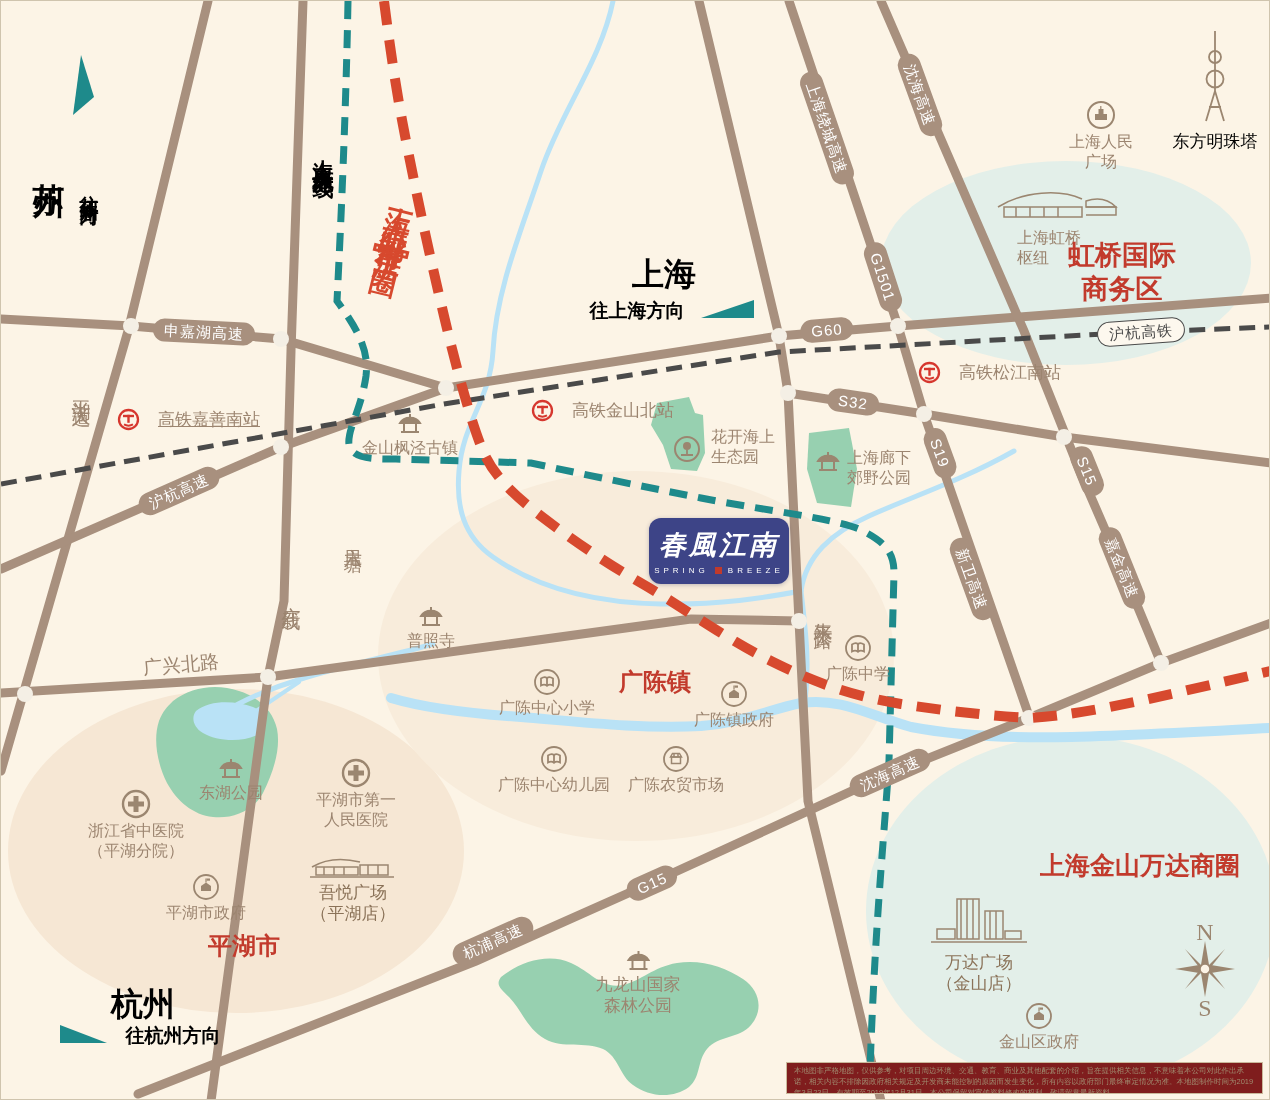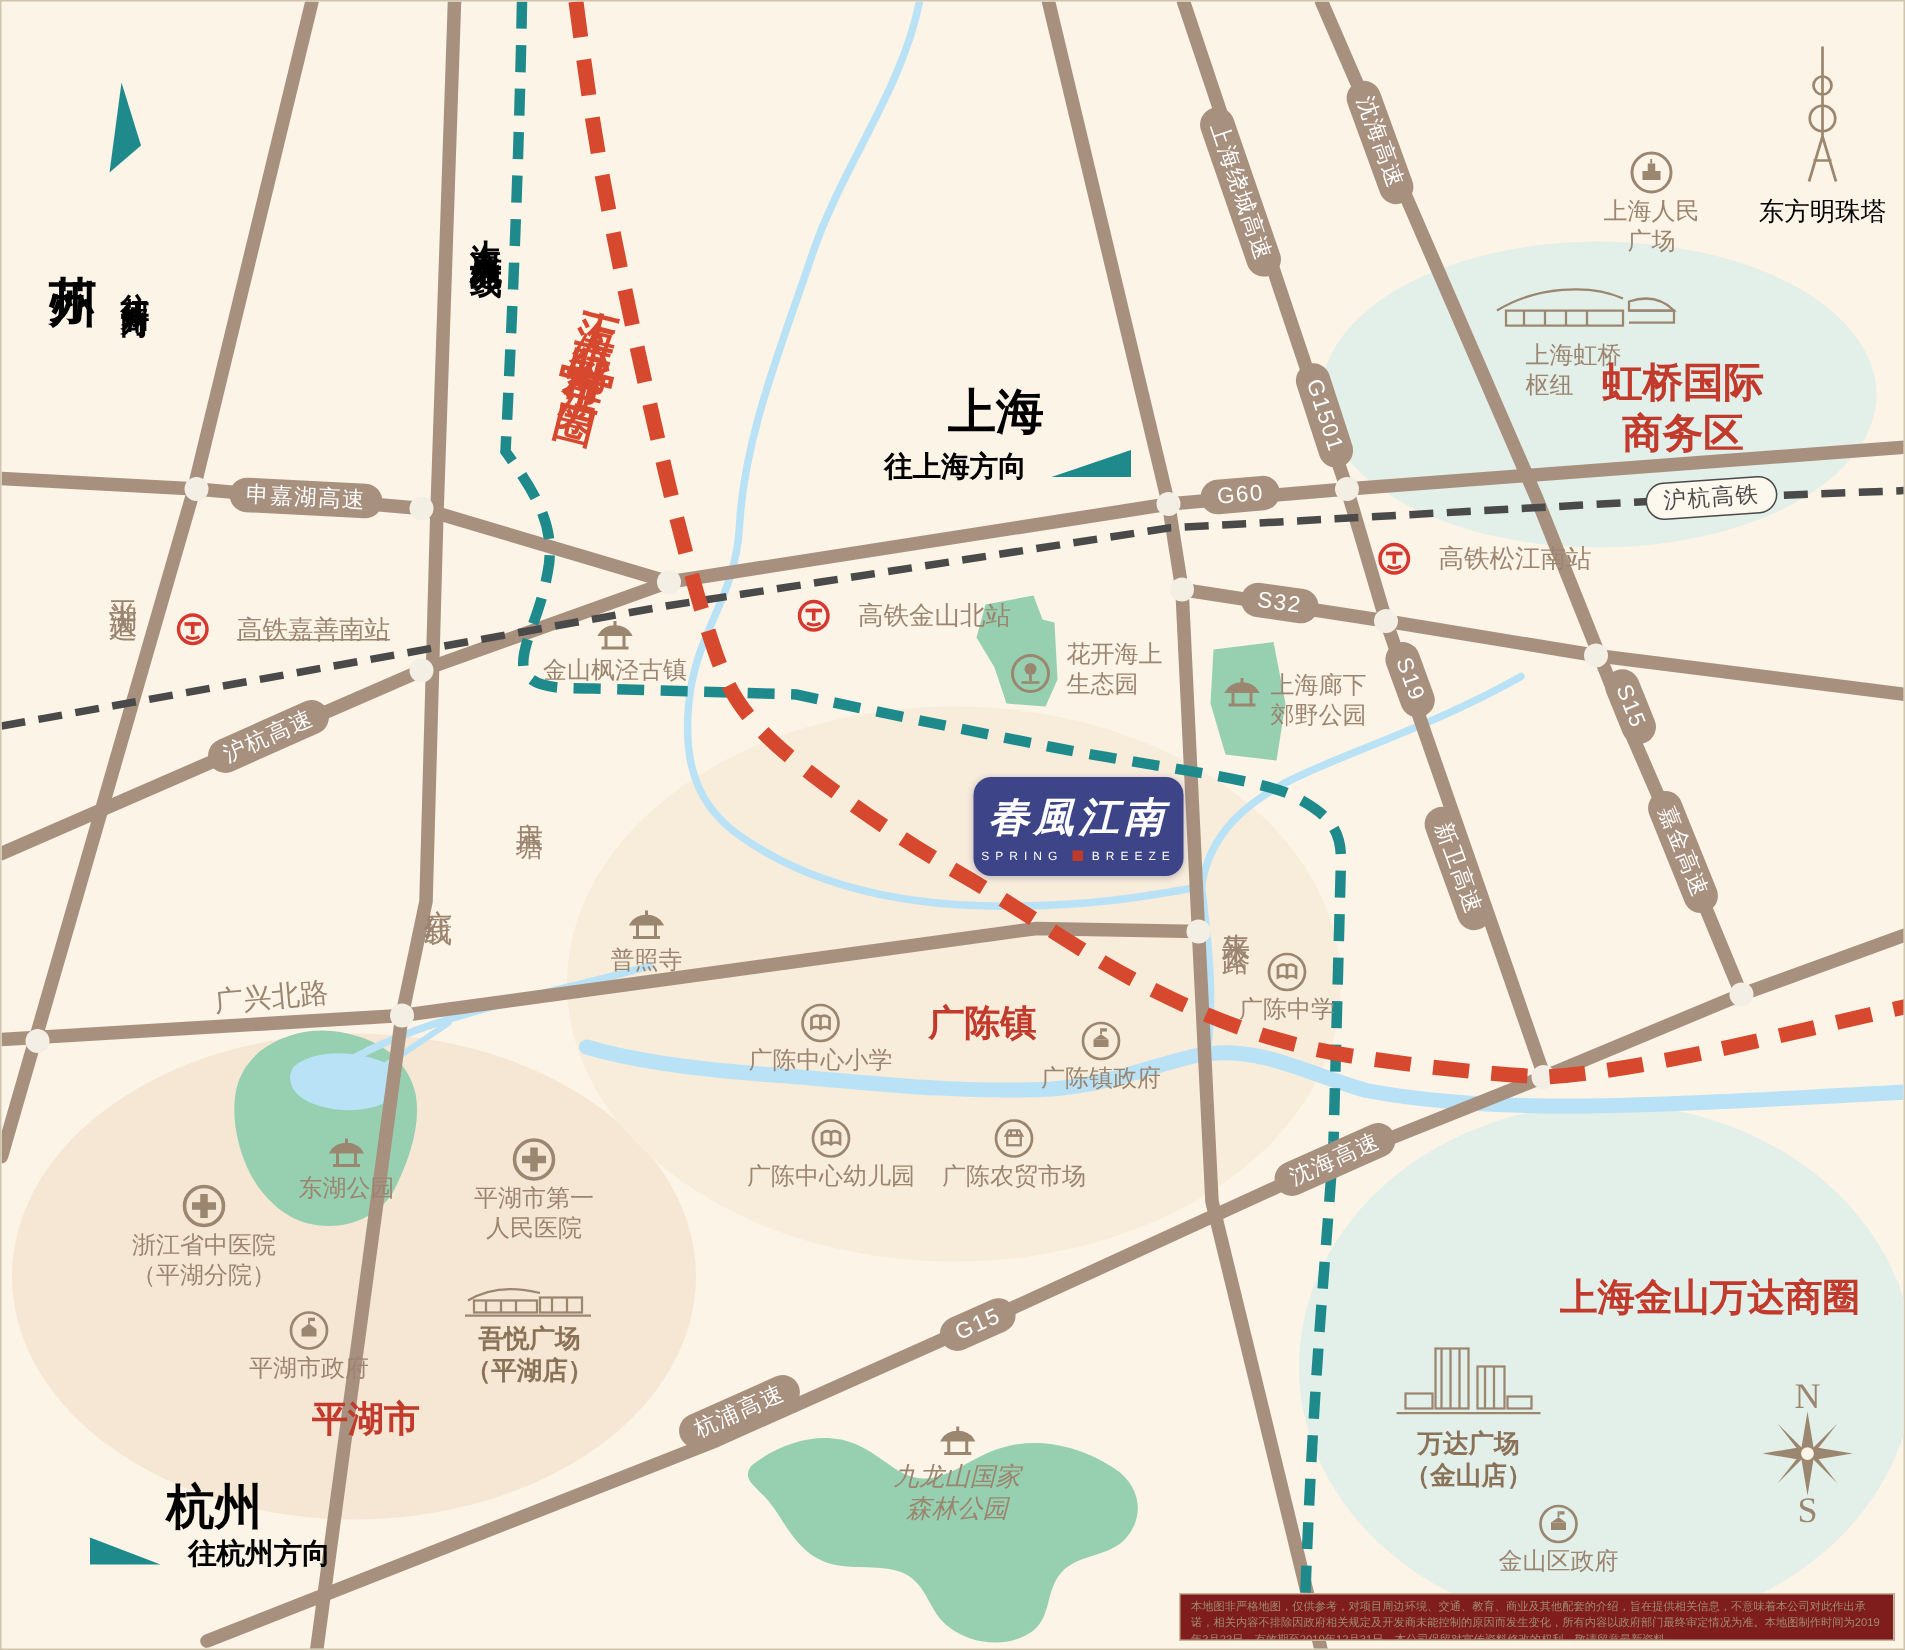--- a/index.html
+++ b/index.html
@@ -15,21 +15,21 @@
   .roadname{font-size:19px;color:#9c8570;}
   .pill{position:absolute;background:#a8907e;color:#fff;font-size:15px;line-height:1;
         padding:4px 11px;border-radius:13px;white-space:nowrap;transform:translate(-50%,-50%) rotate(var(--r,0deg));letter-spacing:1px;}
   .pill.white{background:#fdf8ee;color:#4a4a4a;border:1px solid #4a4a4a;}
   .poi{position:absolute;display:flex;flex-direction:column;align-items:center;
        transform:translate(-50%,0);color:#9c8570;font-size:16px;line-height:1.22;text-align:center;}
   .poi .cap{margin-top:2px;}
   .row{position:absolute;display:flex;align-items:center;gap:18px;color:#9c8570;font-size:17px;}
   .sidecap{position:absolute;color:#9c8570;font-size:16px;line-height:1.25;text-align:left;white-space:nowrap;}
   .zone{position:absolute;transform:translate(-50%,-50%);color:#c23a2c;font-weight:bold;white-space:nowrap;text-align:center;}
-  .boldcap{font-weight:bold;color:#8a7258;}
+  .boldcap{font-weight:normal;color:#8a7258;}
   #slogan{position:absolute;left:388px;top:186px;writing-mode:vertical-rl;color:#d7492e;
           font-size:27px;font-weight:bold;letter-spacing:6px;transform:rotate(14deg);transform-origin:top center;}
   #slogan .stamp{border:3px solid #d7492e;padding:1px 0;margin-top:8px;letter-spacing:0;}
   #logo{position:absolute;left:648px;top:517px;width:140px;height:66px;background:#3d4487;border-radius:12px;
         display:flex;flex-direction:column;align-items:center;justify-content:center;color:#fff;box-shadow:0 1px 4px rgba(60,60,100,.3);}
   #logo .cn{font-family:"DejaVu Serif","Liberation Serif",serif;font-size:27px;font-weight:bold;letter-spacing:3px;font-style:italic;}
   #logo .en{display:flex;align-items:center;gap:6px;font-size:8px;letter-spacing:4px;margin-top:3px;}
   #logo .sq{width:7px;height:7px;background:#c03a2c;display:inline-block;}
   #compassN,#compassS{position:absolute;transform:translate(-50%,-50%);color:#9b8670;font-size:24px;font-family:"Liberation Serif","DejaVu Serif",serif;}
   #disclaimer{position:absolute;left:785px;top:1061px;width:477px;height:32px;box-sizing:border-box;
@@ -197,21 +197,21 @@
   <div class="poi" style="left:230px;top:756px;">
     <svg width="28" height="24">
         <g stroke="#9b8670" stroke-width="2" fill="none">
           <path d="M14,2 v4"></path>
           <path d="M4,11 C8,4 20,4 24,11 Z" fill="#9b8670"></path>
           <path d="M8,11 v8 M20,11 v8 M5,20 h18"></path>
         </g>
       </svg>
     <span class="cap">东湖公园</span>
   </div>
-  <div class="poi" style="left:637px;top:948px;font-size:17px;font-style:italic;">
+  <div class="poi" style="left:637px;top:948px;font-size:17px;">
     <svg width="28" height="24">
         <g stroke="#9b8670" stroke-width="2" fill="none">
           <path d="M14,2 v4"></path>
           <path d="M4,11 C8,4 20,4 24,11 Z" fill="#9b8670"></path>
           <path d="M8,11 v8 M20,11 v8 M5,20 h18"></path>
         </g>
       </svg>
     <span class="cap">九龙山国家</span>
     <span>森林公园</span>
   </div>

